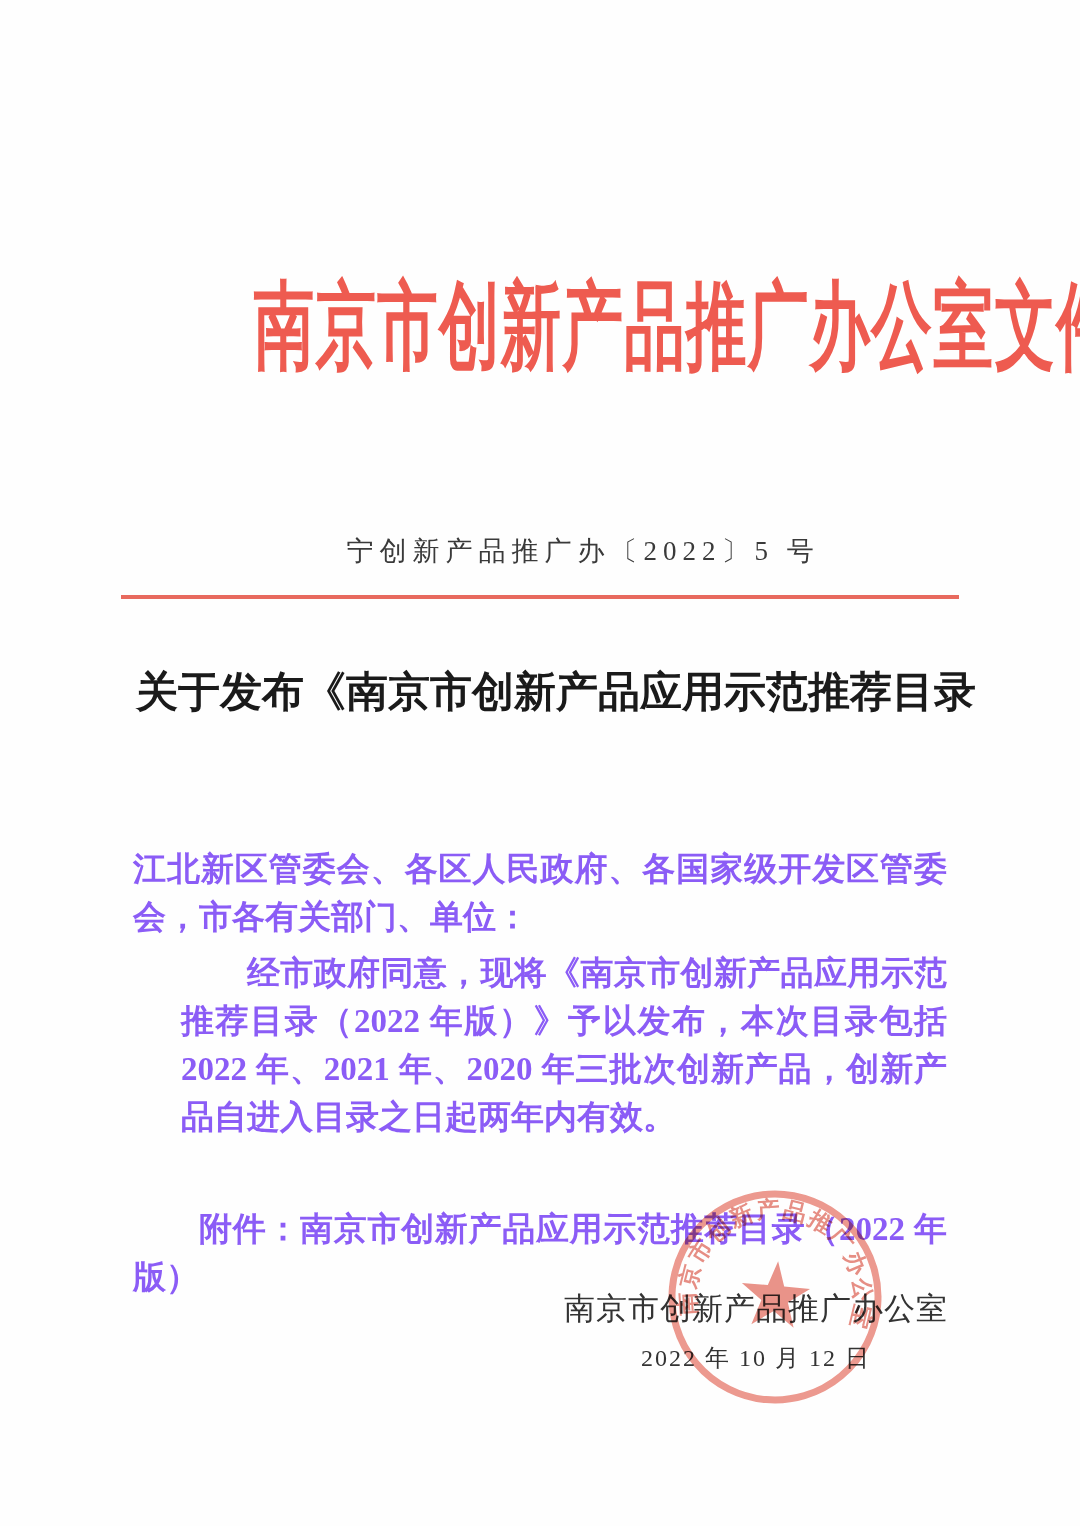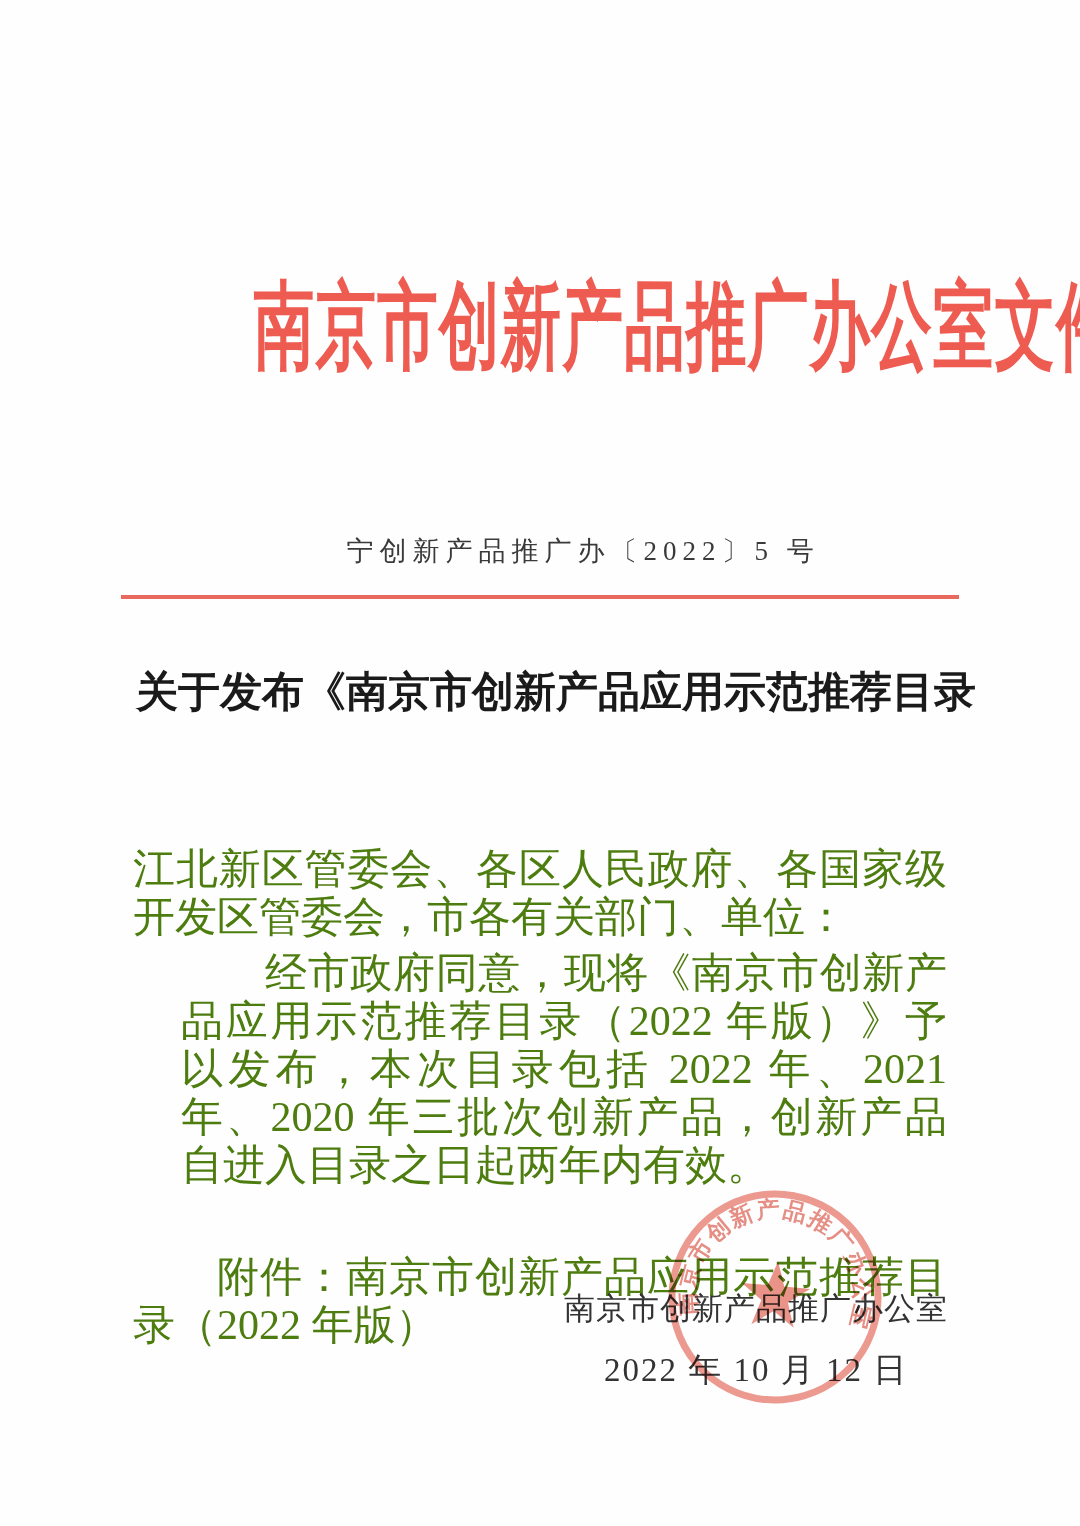--- a/index.html
+++ b/index.html
@@ -67,44 +67,45 @@
     color: #1a1a1a;
     font-size: 42px;
     line-height: 64px;
   }
   
   .body-text {
     position: absolute;
     top: 845px;
     left: 133px;
     width: 814px;
-    font-size: 42px;
+    font-size: 33px;
     line-height: 48px;
-    color: #4d7c0f;
+    color: #8b5cf6;
     text-align: justify;
+    font-weight: bold;
   }
   .para-main { text-indent: 2em; margin-top: 8px; margin-left: 48px; }
   .para-attachment { text-indent: 2em; margin-top: 64px; }
   
   .signature {
     position: absolute;
     top: 1288px;
     right: 132px;
     width: 384px;
     text-align: center;
     color: #333333;
   }
   .signer {
     font-size: 31px;
     letter-spacing: 1px;
     white-space: nowrap;
   }
   .sign-date {
-    font-size: 33px;
-    margin-top: 18px;
+    font-size: 24px;
+    margin-top: 12px;
     letter-spacing: 2px;
     white-space: nowrap;
   }
   
   .seal {
     position: absolute;
     left: 663px;
     top: 1185px;
     width: 224px;
     height: 224px;

